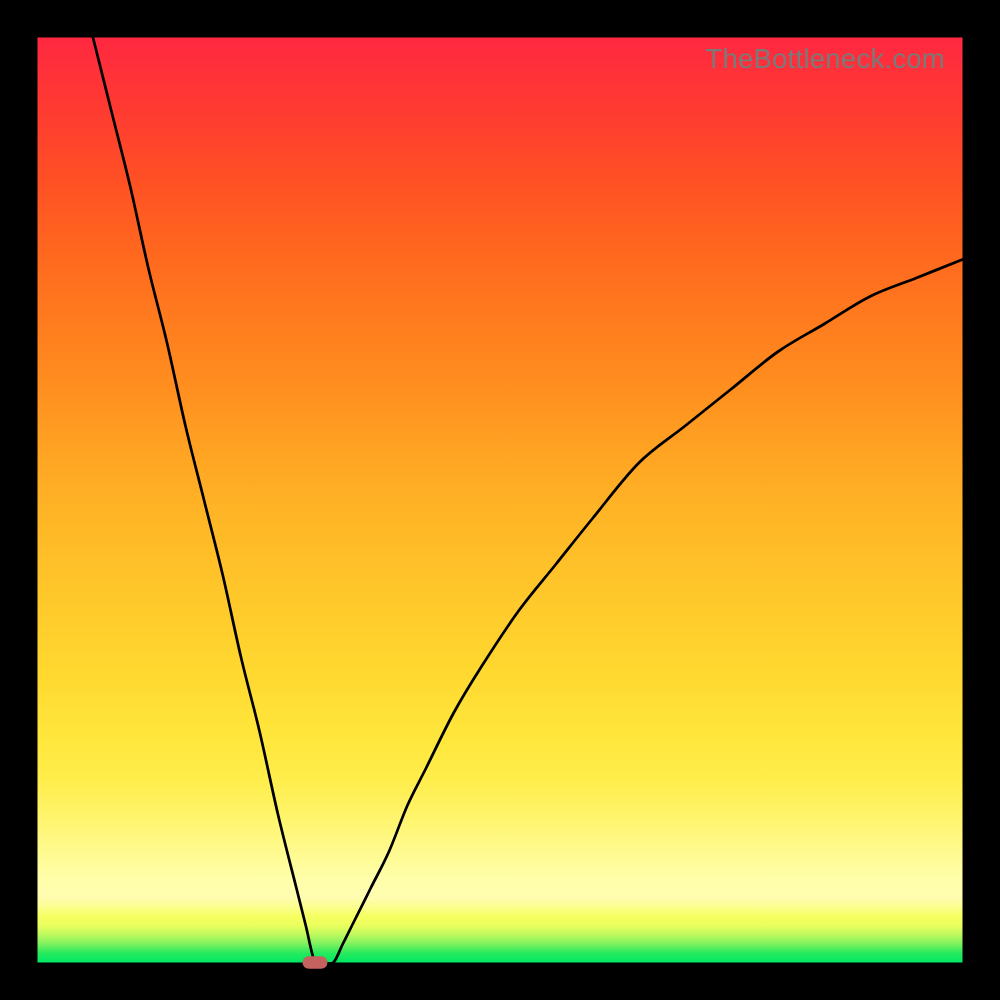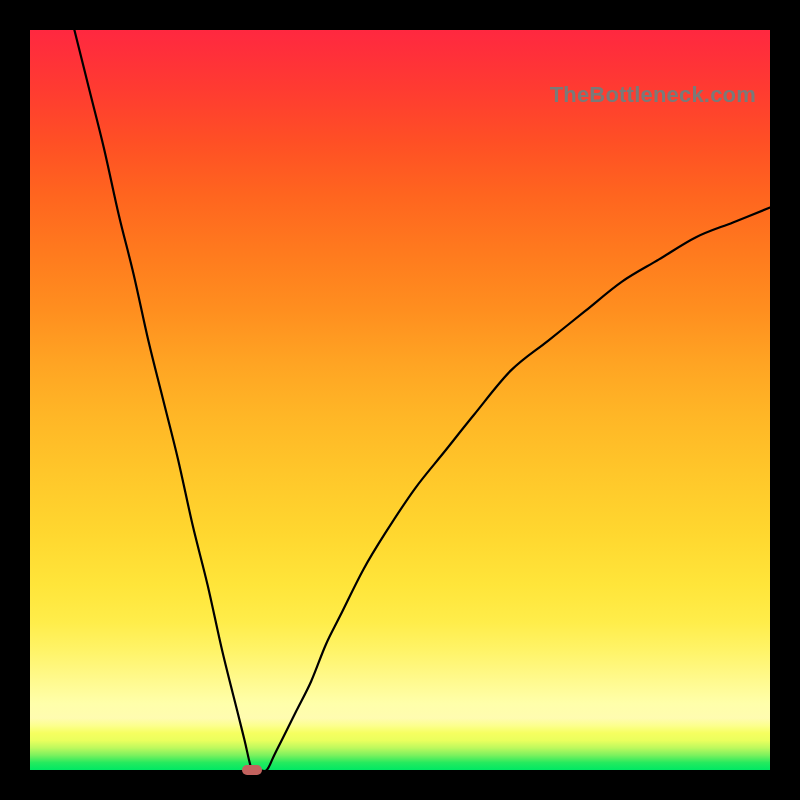--- a/index.html
+++ b/index.html
@@ -48,24 +48,23 @@
       #ff3b31 92%,
       #ff2840 100%
     );
   }
   .watermark {
     position: absolute;
     top: 4px;
     right: 14px;
     color: #7a7a78;
     font-size: 22px;
-    font-weight: 700;
+    font-weight: 400;
     letter-spacing: 0.2px;
     user-select: none;
-    margin-top: 48px;
   }
   svg.curve {
     position: absolute;
     left: 0;
     top: 0;
     width: 740px;
     height: 740px;
     overflow: visible;
   }
   .marker {

